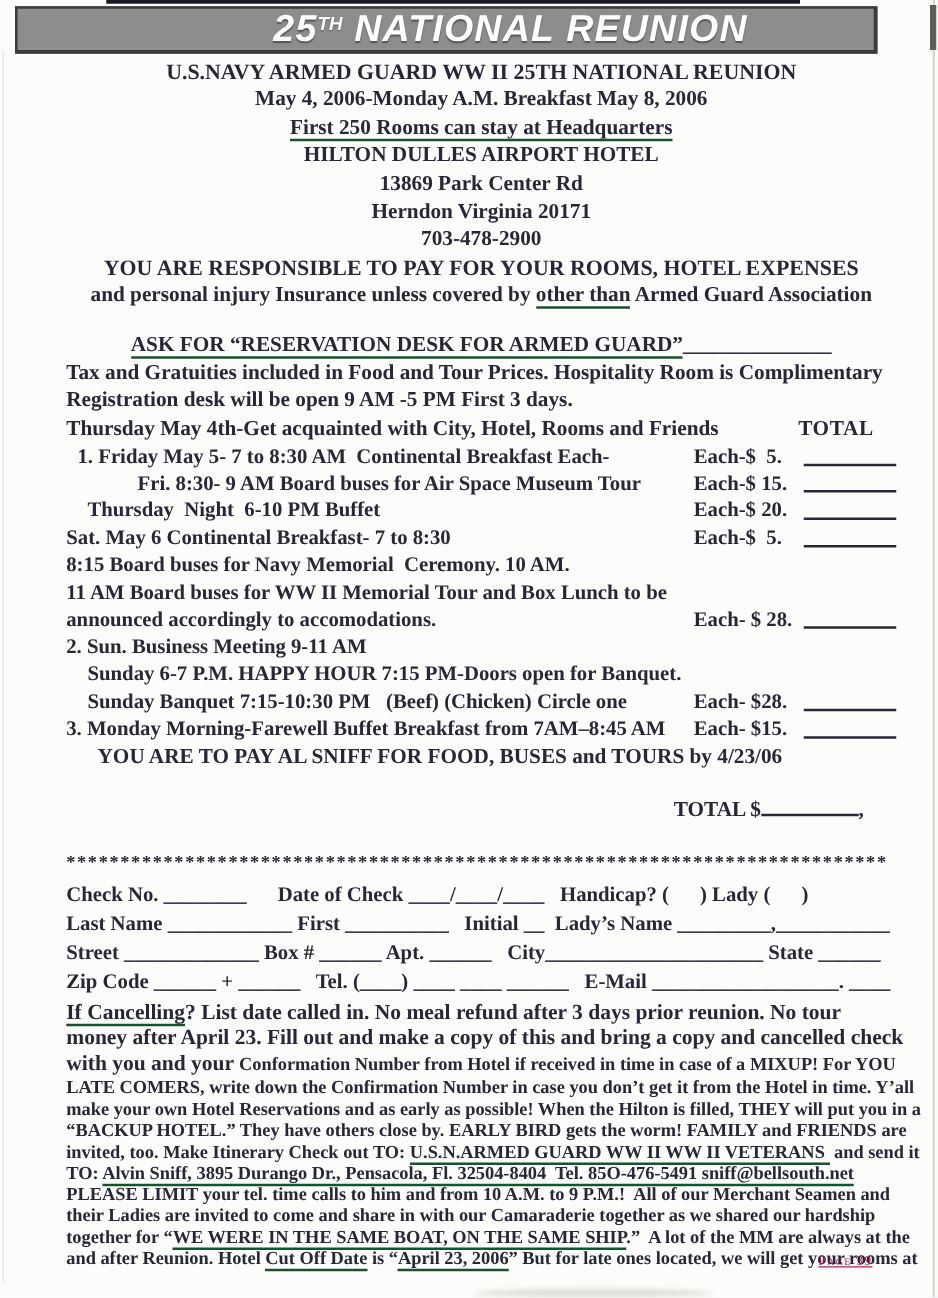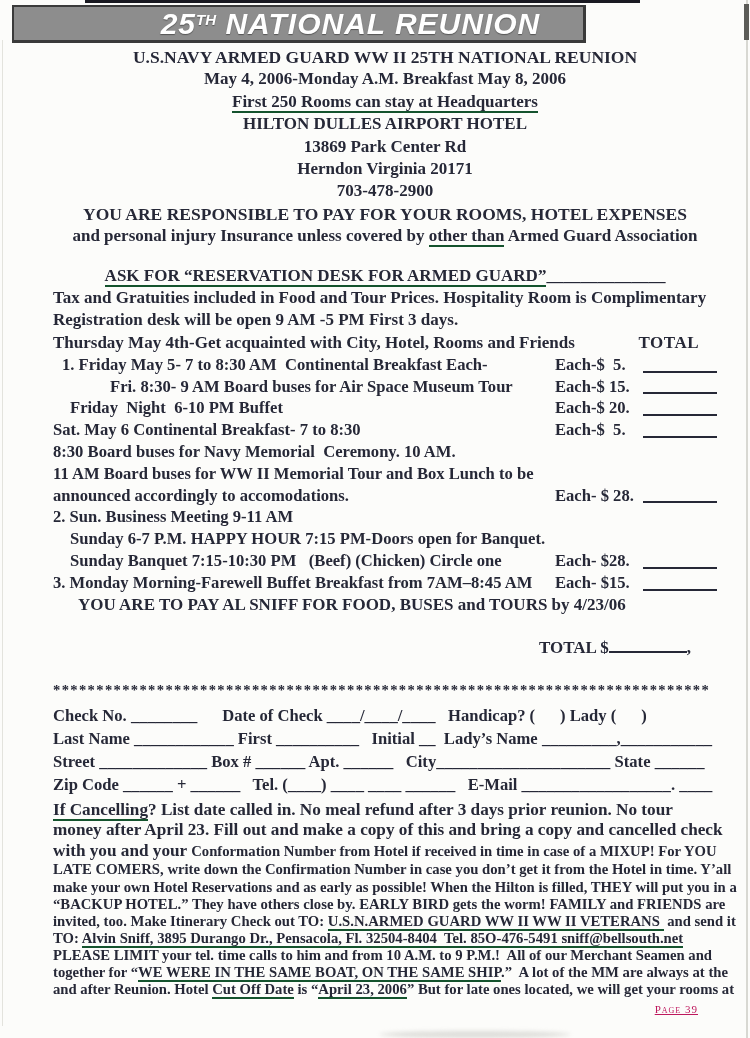--- a/index.html
+++ b/index.html
@@ -15,21 +15,21 @@
     font-weight:700;
   }
   
   .top-line{position:absolute;left:85px;top:0;width:555px;height:3px;background:#1a1a22;}
   .right-edge{position:absolute;right:2px;top:0;width:2px;height:100%;background:#d8d8d2;}
   .left-edge{position:absolute;left:2px;top:40px;width:1px;height:95%;background:#e3e3dd;}
   .corner-sliver{position:absolute;right:1px;top:4px;width:5px;height:36px;background:#5c5c58;}
   .bottom-smudge{position:absolute;left:380px;bottom:0;width:190px;height:7px;background:#dededa;border-radius:50%;filter:blur(2px);}
   
   .banner{
-    position:absolute;left:12px;top:5px;width:574px;height:38px;
+    position:absolute;left:12px;top:5px;width:690px;height:38px;
     background:#8d8d8d;
     border:2px solid #3a3a3a;border-bottom-width:3px;border-right-width:3px;
     box-sizing:border-box;
     display:flex;align-items:center;justify-content:center;
     padding-left:104px;
   }
   .banner-text{
     font-family:"Liberation Sans","DejaVu Sans",sans-serif;
     font-style:italic;font-weight:900;font-size:30px;letter-spacing:1px;
     color:#ffffff;text-shadow:0 1px 1px rgba(40,40,40,.55);
@@ -104,23 +104,23 @@
       </div>
 
     <div class="thurs-row">
       <span>Thursday May 4th-Get acquainted with City, Hotel, Rooms and Friends</span>
       <span class="total-h">TOTAL</span>
     </div>
 
     <div id="events-block">
         <div class="ev i1"><span class="txt">1. Friday May 5- 7 to 8:30 AM  Continental Breakfast Each-</span><span class="price">Each-$  5.</span><span class="slot b"></span></div>
         <div class="ev i3"><span class="txt">Fri. 8:30- 9 AM Board buses for Air Space Museum Tour</span><span class="price">Each-$ 15.</span><span class="slot b"></span></div>
-        <div class="ev i2"><span class="txt">Friday  Night  6-10 PM Buffet</span><span class="price">Each-$ 20.</span><span class="slot b"></span></div>
+        <div class="ev i2"><span class="txt">Thursday  Night  6-10 PM Buffet</span><span class="price">Each-$ 20.</span><span class="slot b"></span></div>
         <div class="ev i0"><span class="txt">Sat. May 6 Continental Breakfast- 7 to 8:30</span><span class="price">Each-$  5.</span><span class="slot b"></span></div>
-        <div class="ev i0"><span class="txt">8:30 Board buses for Navy Memorial  Ceremony. 10 AM.</span><span class="price"></span><span class="slot"></span></div>
+        <div class="ev i0"><span class="txt">8:15 Board buses for Navy Memorial  Ceremony. 10 AM.</span><span class="price"></span><span class="slot"></span></div>
         <div class="ev i0"><span class="txt">11 AM Board buses for WW II Memorial Tour and Box Lunch to be</span><span class="price"></span><span class="slot"></span></div>
         <div class="ev i0"><span class="txt">announced accordingly to accomodations.</span><span class="price">Each- $ 28.</span><span class="slot b"></span></div>
         <div class="ev i0"><span class="txt">2. Sun. Business Meeting 9-11 AM</span><span class="price"></span><span class="slot"></span></div>
         <div class="ev i2"><span class="txt">Sunday 6-7 P.M. HAPPY HOUR 7:15 PM-Doors open for Banquet.</span><span class="price"></span><span class="slot"></span></div>
         <div class="ev i2"><span class="txt">Sunday Banquet 7:15-10:30 PM   (Beef) (Chicken) Circle one</span><span class="price">Each- $28.</span><span class="slot b"></span></div>
         <div class="ev i0"><span class="txt">3. Monday Morning-Farewell Buffet Breakfast from 7AM–8:45 AM</span><span class="price">Each- $15.</span><span class="slot b"></span></div>
       </div>
 
     <div class="pay-line">YOU ARE TO PAY AL SNIFF FOR FOOD, BUSES and TOURS by 4/23/06</div>
 
@@ -140,19 +140,20 @@
     <div id="cancel-block" class="cancel-block">
         <div class="ln "><span class="u">If Cancelling</span><span>? List date called in. No meal refund after 3 days prior reunion. No tour</span></div>
         <div class="ln "><span>money after April 23. Fill out and make a copy of this and bring a copy and cancelled check</span></div>
         <div class="ln "><span>with you and your </span><span class="sm">Conformation Number from Hotel if received in time in case of a MIXUP! For YOU</span></div>
         <div class="ln smln"><span>LATE COMERS, write down the Confirmation Number in case you don’t get it from the Hotel in time. Y’all</span></div>
         <div class="ln smln"><span>make your own Hotel Reservations and as early as possible! When the Hilton is filled, THEY will put you in a</span></div>
         <div class="ln smln"><span>“BACKUP HOTEL.” They have others close by. EARLY BIRD gets the worm! FAMILY and FRIENDS are</span></div>
         <div class="ln smln"><span>invited, too. Make Itinerary Check out TO: </span><span class="u">U.S.N.ARMED GUARD WW II WW II VETERANS </span><span> and send it</span></div>
         <div class="ln smln"><span>TO: </span><span class="u">Alvin Sniff, 3895 Durango Dr., Pensacola, Fl. 32504-8404  Tel. 85O-476-5491 sniff@bellsouth.net</span></div>
         <div class="ln smln"><span>PLEASE LIMIT your tel. time calls to him and from 10 A.M. to 9 P.M.!  All of our Merchant Seamen and</span></div>
+        <div class="ln smln"><span>their Ladies are invited to come and share in with our Camaraderie together as we shared our hardship</span></div>
         <div class="ln smln"><span>together for “</span><span class="u">WE WERE IN THE SAME BOAT, ON THE SAME SHIP</span><span>.”  A lot of the MM are always at the</span></div>
         <div class="ln smln"><span>and after Reunion. Hotel </span><span class="u">Cut Off Date</span><span> is “</span><span class="u">April 23, 2006</span><span>” But for late ones located, we will get your rooms at</span></div>
       </div>
   </div>
 
   <div class="footer-page">Page 39</div>
 </div>
 
 </body></html>

